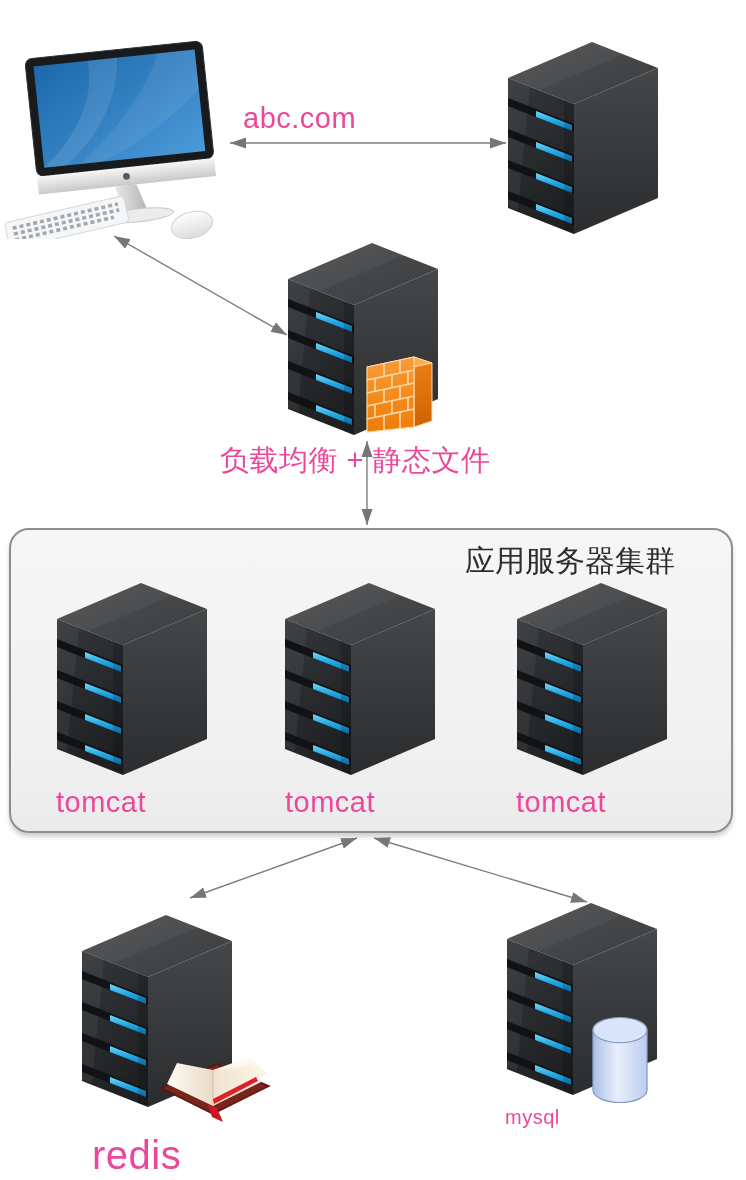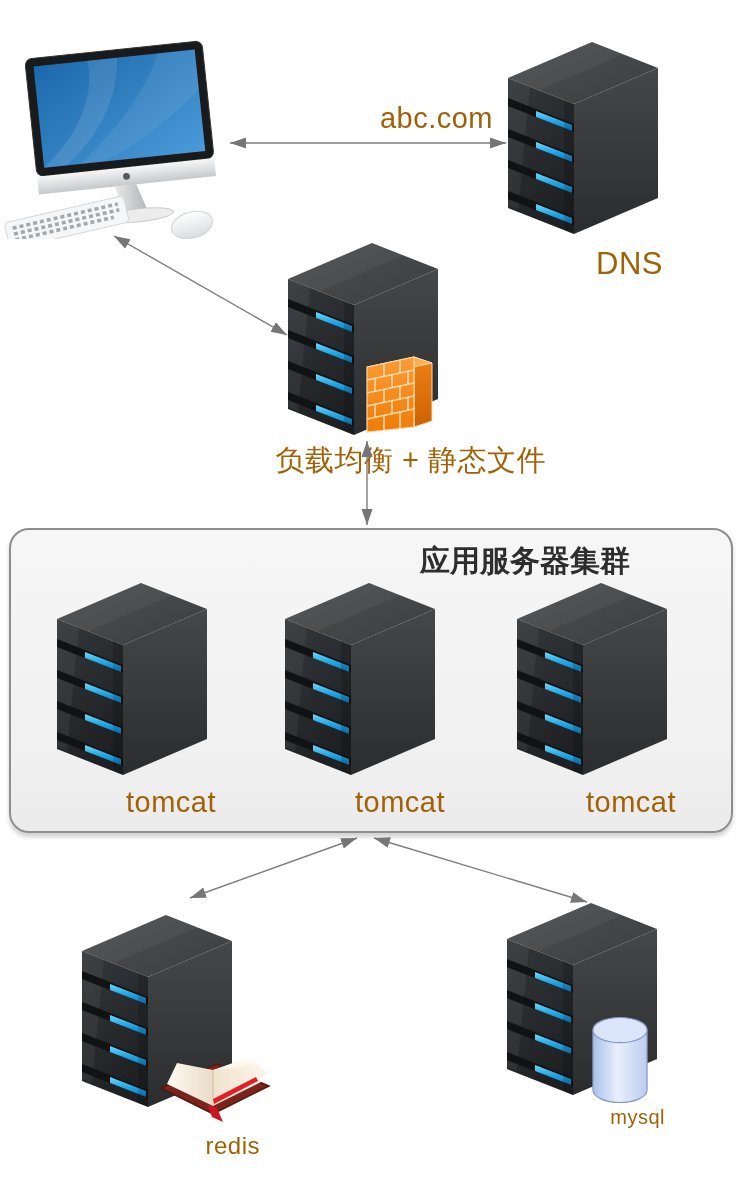--- a/index.html
+++ b/index.html
@@ -1,34 +1,34 @@
 <!DOCTYPE html>
 <html><head>
 <meta charset="utf-8">
 <style>
   html,body{margin:0;padding:0;background:#ffffff;}
   .stage{
     position:relative;width:746px;height:1180px;background:#ffffff;overflow:hidden;
     font-family:"Liberation Sans","DejaVu Sans",sans-serif;color:#2d2d2d;
   }
   .lbl{
-    position:absolute;text-align:right;font-size:29px;line-height:1.15;
-    color:#a16207;letter-spacing:0.5px;z-index:4;white-space:nowrap;
+    position:absolute;text-align:left;font-size:29px;line-height:1.15;
+    color:#ec4899;letter-spacing:0.5px;z-index:4;white-space:nowrap;
   }
   .lbl-domain{line-height:38px;font-size:29px;}
   .cluster-box{
     position:absolute;left:9px;top:528px;width:724px;height:305px;
     border:2px solid #8e8e8e;border-radius:20px;
     background:linear-gradient(180deg,#f6f6f6 0%,#f1f1f1 70%,#ebebeb 100%);
     box-shadow:0 4px 4px rgba(0,0,0,0.18);
     box-sizing:border-box;z-index:1;
   }
   .cluster-title{
-    position:absolute;left:420px;top:541px;width:300px;text-align:left;
-    font-size:30px;font-weight:700;z-index:4;
+    position:absolute;left:420px;top:541px;width:300px;text-align:center;
+    font-size:30px;font-weight:400;z-index:4;
   }
   .icon{position:absolute;z-index:2;}
   .arrow-layer{position:absolute;left:0;top:0;width:746px;height:1180px;z-index:5;pointer-events:none;}
 </style>
 </head>
 <body>
 
 <div class="stage">
 
   <svg width="0" height="0" style="position:absolute" aria-hidden="true">
@@ -211,26 +211,25 @@
   <svg class="icon" style="left:501px;top:895px" width="160" height="208">
       <use href="#srv"></use>
     </svg>
   <svg class="icon" style="left:591px;top:1014px" width="58" height="92">
       <use href="#cyl"></use>
     </svg>
 
   <div class="lbl lbl-domain" style="left:243px;top:99px;width:250px">
     <div>abc.com</div>
   </div>
-  <div class="lbl" style="left:503px;top:246px;width:160px;font-size:31px">DNS</div>
-  <div class="lbl" style="left:206px;top:444px;width:340px">负载均衡 + 静态文件</div>
+  <div class="lbl" style="left:220px;top:444px;width:340px">负载均衡 + 静态文件</div>
   <div class="lbl" style="left:56px;top:786px;width:160px">tomcat</div>
   <div class="lbl" style="left:285px;top:786px;width:160px">tomcat</div>
   <div class="lbl" style="left:516px;top:786px;width:160px">tomcat</div>
-  <div class="lbl" style="left:100px;top:1132px;width:160px;font-size:24px">redis</div>
+  <div class="lbl" style="left:92px;top:1132px;width:160px;font-size:40px">redis</div>
   <div class="lbl" style="left:505px;top:1106px;width:160px;font-size:20px">mysql</div>
 
   <svg class="arrow-layer">
     <defs>
       <marker id="ah" viewBox="0 0 17 14" markerWidth="17" markerHeight="14" refX="16" refY="7" orient="auto-start-reverse" markerUnits="userSpaceOnUse">
         <path d="M0,1.5 L16,7 L0,12.5 Z" fill="#767676"></path>
       </marker>
     </defs>
     <g stroke="#7d7d7d" stroke-width="1.4" fill="none">
       <line x1="230" y1="143" x2="506" y2="143" marker-start="url(#ah)" marker-end="url(#ah)"></line>

